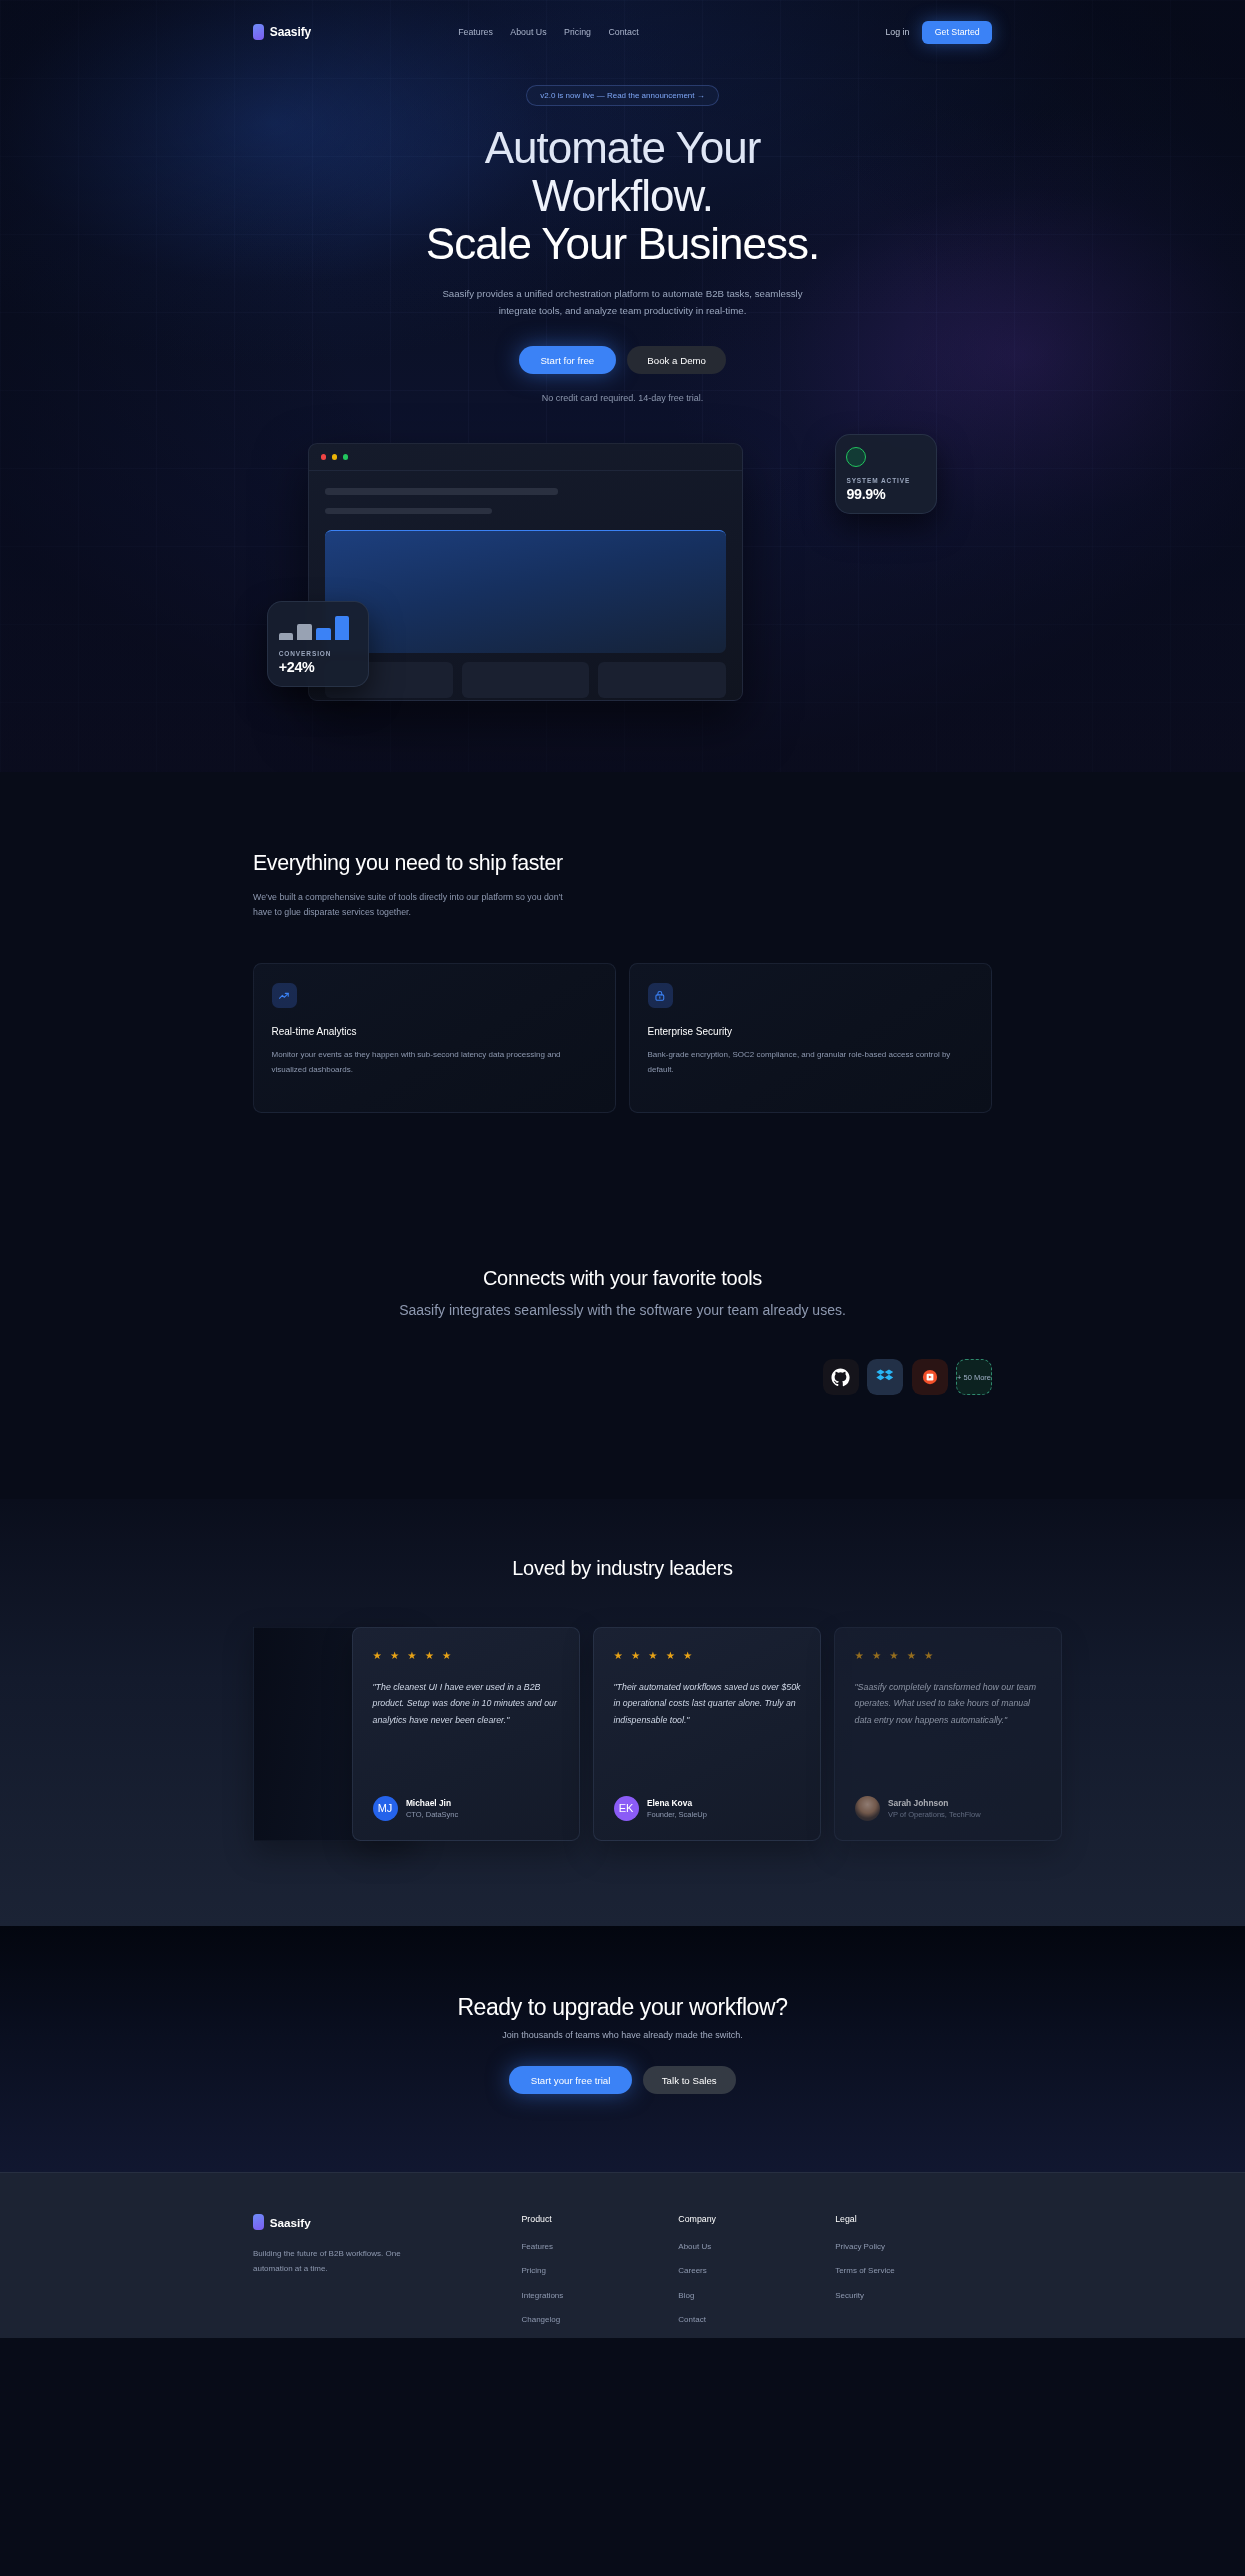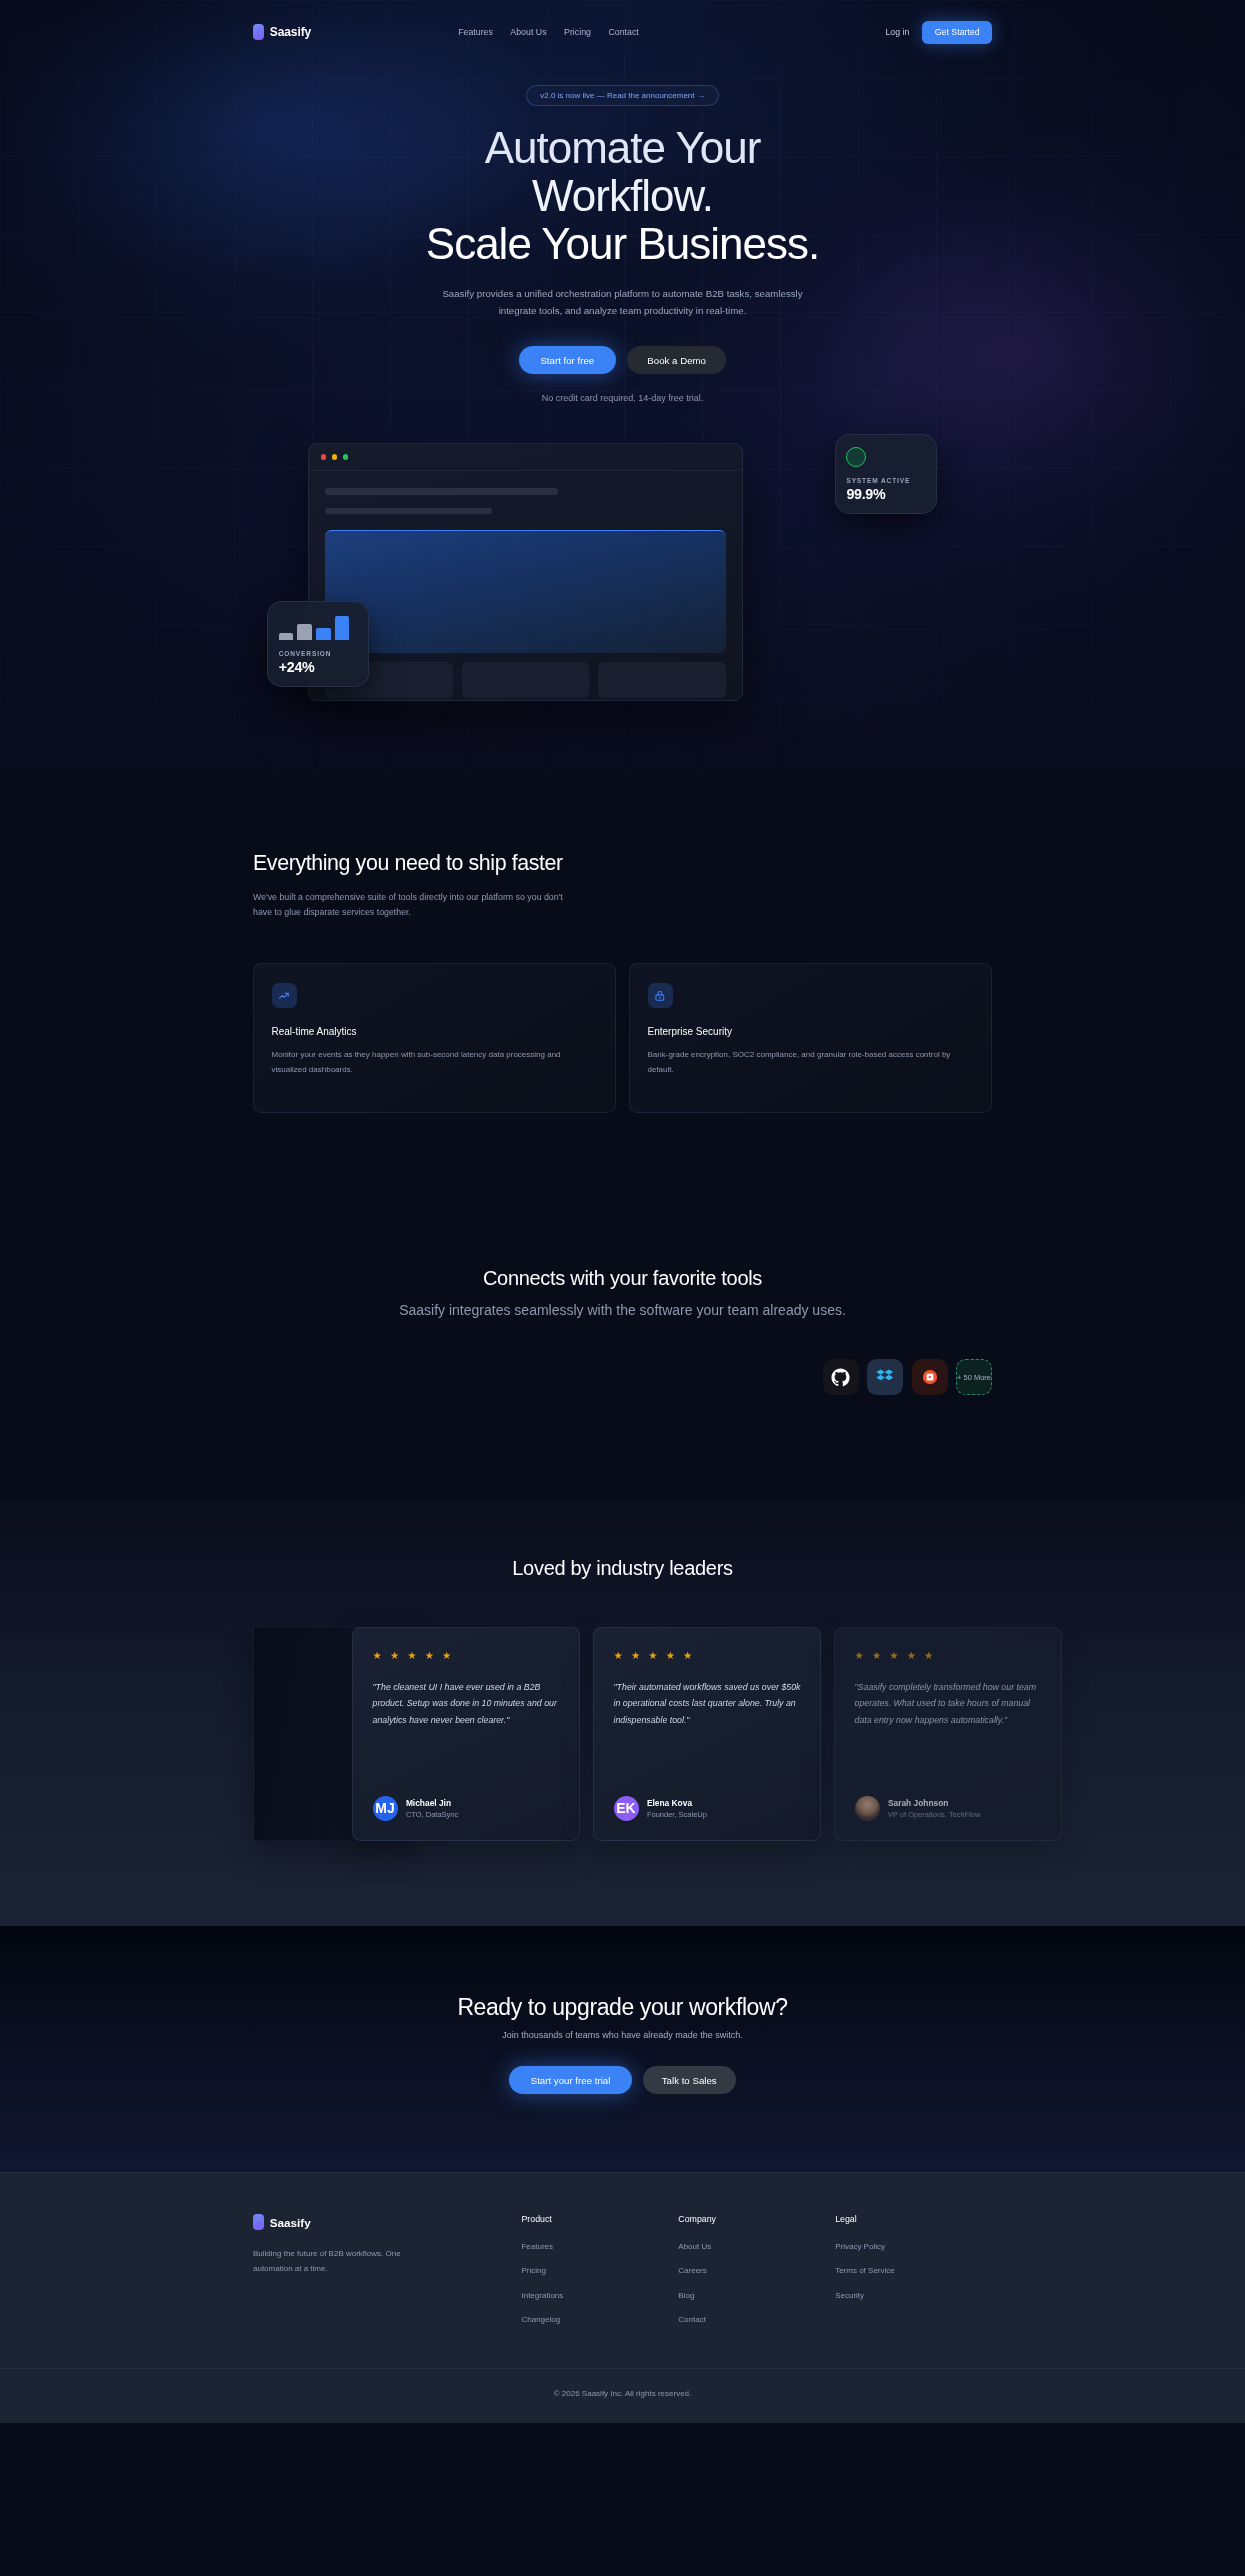--- a/index.html
+++ b/index.html
@@ -239,21 +239,21 @@
   }
   .stars { color: #e8a317; font-size: 10.4px; letter-spacing: 2.6px; }
   .tquote {
     margin-top: 17.5px; color: #cfd7e6; font-size: 8.8px;
     line-height: 1.88; font-style: italic;
   }
   .tperson { position: absolute; left: 19.5px; bottom: 19.5px; display: flex; align-items: center; gap: 8.4px; }
   .avatar {
     width: 25px; height: 25px; border-radius: 50%;
     display: flex; align-items: center; justify-content: center;
-    color: #fff; font-size: 14px; font-weight: bold; flex: none;
+    color: #fff; font-size: 11px; font-weight: normal; flex: none;
     background: #2563eb;
   }
   .avatar.purple { background: #8b5cf6; }
   .avatar.photo {
     background: radial-gradient(circle at 50% 34%, #d9b49a 0%, #a97c5c 42%, #4a3a33 66%, #2a2b33 100%);
   }
   .tname { color: #ffffff; font-size: 8.4px; font-weight: bold; }
   .trole { color: #8e99b0; font-size: 7.5px; margin-top: 1.9px; }
 
   
@@ -521,15 +521,14 @@
       <div class="fcol">
         <h4>Legal</h4>
         <ul>
           <li><a href="#">Privacy Policy</a></li>
           <li><a href="#">Terms of Service</a></li>
           <li><a href="#">Security</a></li>
         </ul>
       </div>
     </div>
   </div>
-  <div class="fbottom">© 2026 Saasify Inc. All rights reserved.</div>
 </footer>
 
 
 </body></html>

